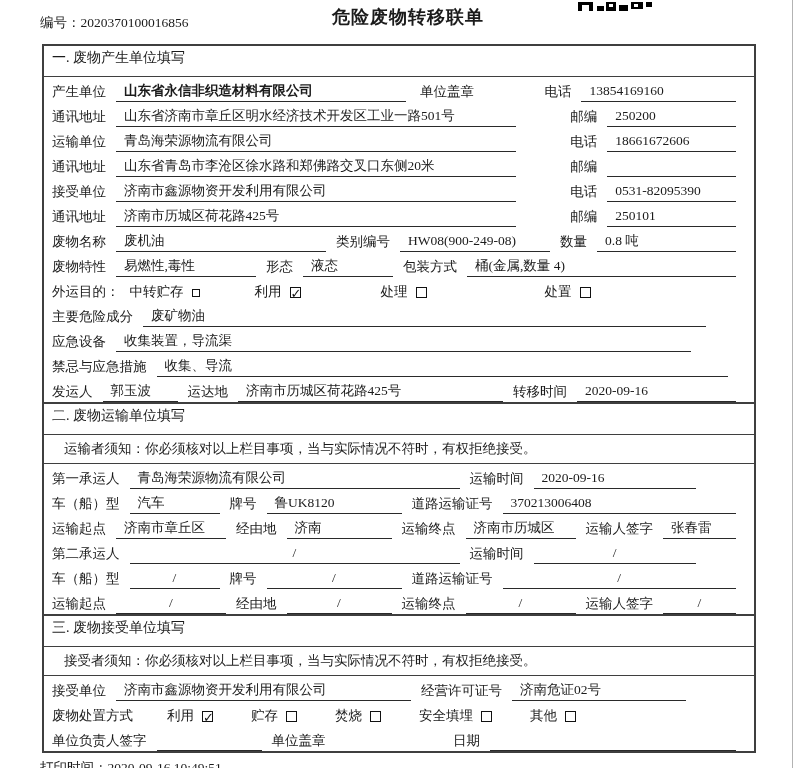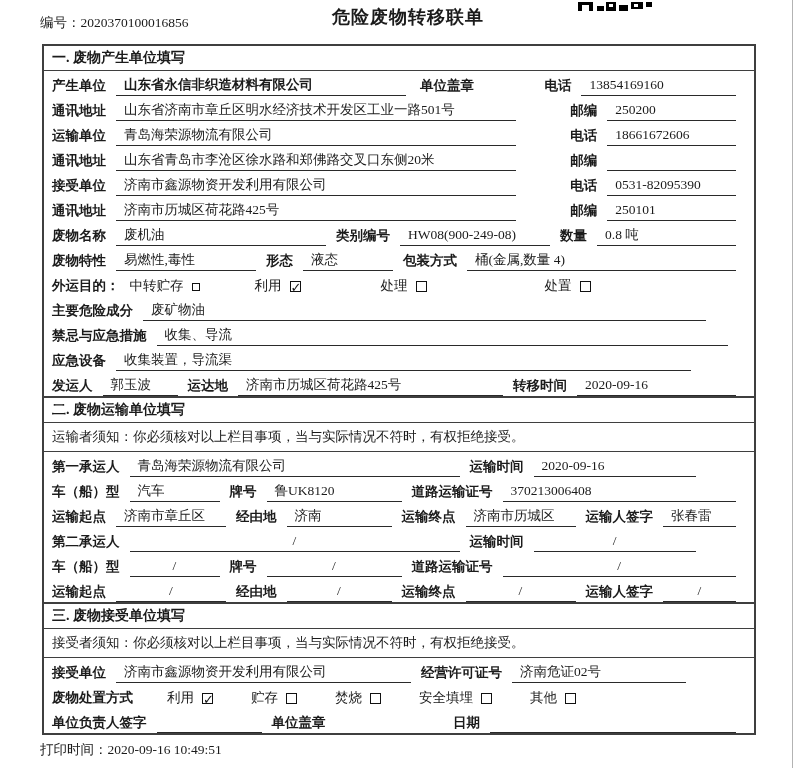--- a/index.html
+++ b/index.html
@@ -25,41 +25,41 @@
   
   .box{
     margin-left:42px;
     width:714px;
     border:2px solid var(--line);
     background:#fff;
   }
   .section{width:100%;}
   .section + .section{border-top:2px solid var(--line);}
   .sec-h{
-    height:25px;line-height:24px;
+    height:31px;line-height:24px;
     padding-left:8px;
-    font-weight:bold;font-size:14px;
+    font-weight:normal;font-size:14px;
     border-bottom:1.5px solid var(--line);
     white-space:nowrap;
   }
   .notice{
     height:29px;line-height:28px;
-    padding-left:8px;
+    padding-left:20px;
     border-bottom:1.5px solid var(--line);
     white-space:nowrap;
   }
   .row{
     display:flex;
     align-items:flex-end;
     height:25px;
     padding:0 8px;
     white-space:nowrap;
   }
   .row > *{line-height:21px;}
-  .lab,.txt{flex:0 0 auto;margin-right:10px;font-weight:bold;}
+  .lab,.txt{flex:0 0 auto;margin-right:10px;}
   .txt{margin-left:4px;}
   .fld{
     flex:0 0 auto;
     border-bottom:1px solid #2a2a2a;
     padding:0 0 0 8px;
     margin-right:10px;
     overflow:hidden;
     min-height:21px;
   }
   .fld.fill{flex:1.6 1 90px;}
@@ -185,26 +185,26 @@
         <span class="cbw" style="margin-right: 0px;">
           <span class="cbl">处置</span>
           <span class="cbx"></span>
         </span>
       </div>
       <div class="row">
         <span class="lab">主要危险成分</span>
         <span class="fld fill" style="margin-right: 40px;">废矿物油</span>
       </div>
       <div class="row">
+        <span class="lab">应急设备</span>
+        <span class="fld fill" style="margin-right: 55px;">收集装置，导流渠</span>
+      </div>
+      <div class="row">
         <span class="lab">禁忌与应急措施</span>
         <span class="fld fill" style="margin-right: 18px;">收集、导流</span>
-      </div>
-      <div class="row">
-        <span class="lab">应急设备</span>
-        <span class="fld fill" style="margin-right: 55px;">收集装置，导流渠</span>
       </div>
       <div class="row">
         <span class="lab">发运人</span>
         <span class="fld" style="width: 75px;">郭玉波</span>
         <span class="lab">运达地</span>
         <span class="fld" style="width: 265px;">济南市历城区荷花路425号</span>
         <span class="lab">转移时间</span>
         <span class="fld fill">2020-09-16</span>
       </div>
     </div>

